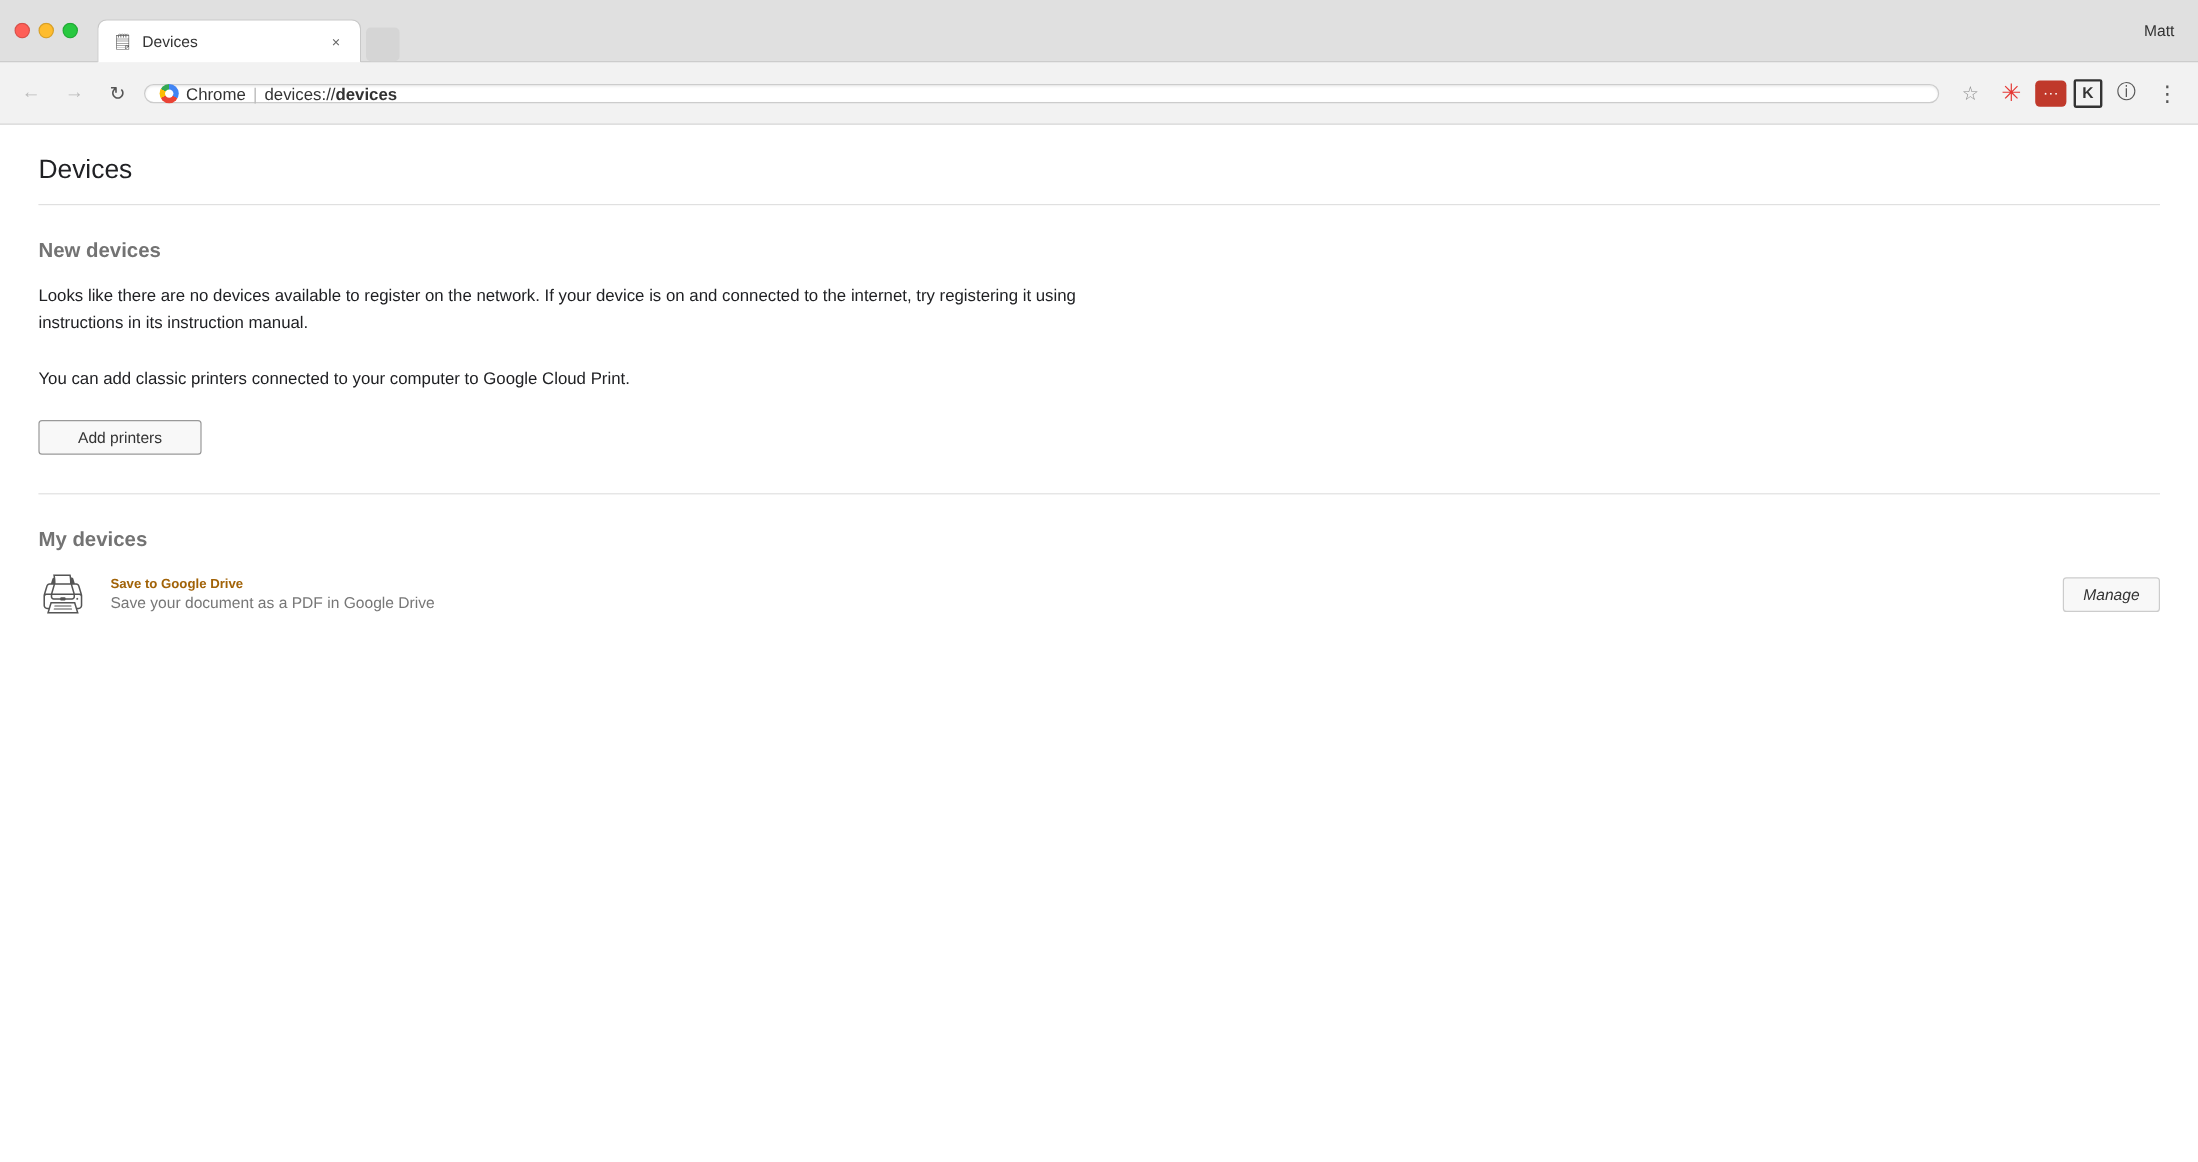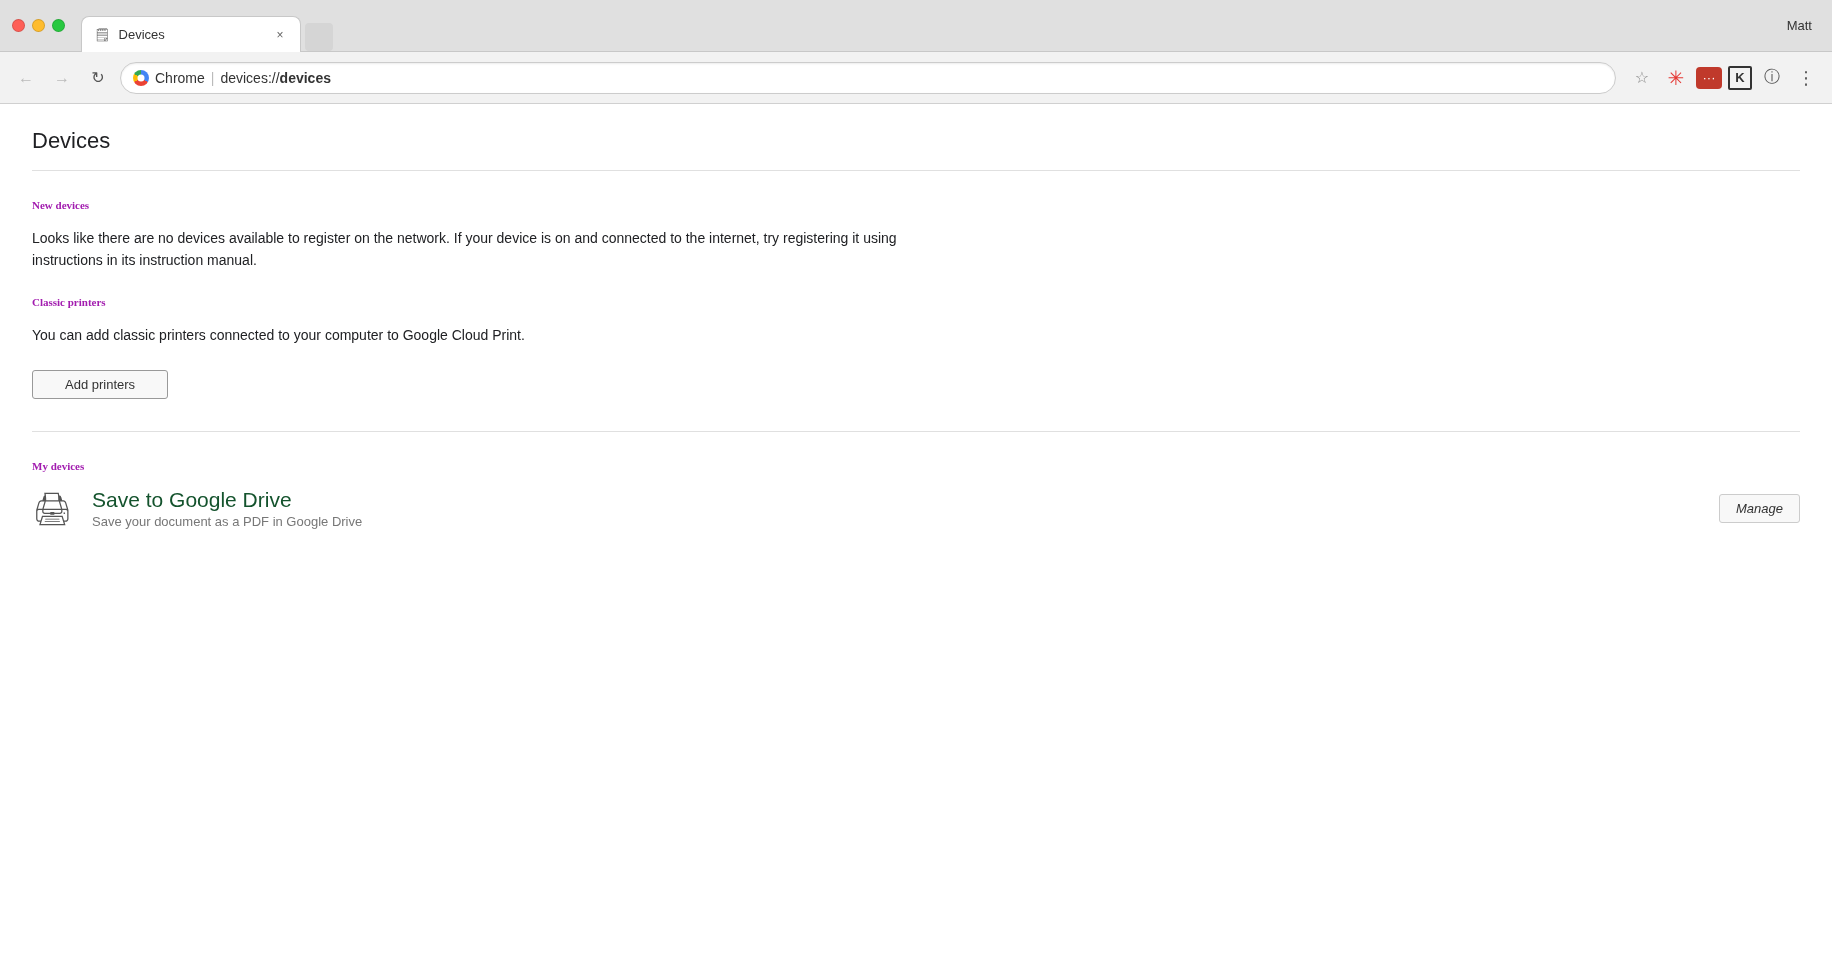--- a/index.html
+++ b/index.html
@@ -119,21 +119,21 @@
       justify-content: center;
       border-radius: 50%;
       cursor: pointer;
       color: #555;
       font-size: 16px;
     }
     .nav-btn.disabled { color: #bbb; cursor: default; }
 
     .omnibox {
       flex: 1;
-      height: 32px;
+      height: 16px;
       background: #fff;
       border: 1px solid #ccc;
       border-radius: 16px;
       display: flex;
       align-items: center;
       padding: 0 12px;
       gap: 6px;
       box-shadow: inset 0 1px 2px rgba(0,0,0,0.08);
     }
 
@@ -237,25 +237,24 @@
       margin-bottom: 16px;
     }
 
     .divider {
       height: 1px;
       background: #e0e0e0;
       margin-bottom: 28px;
     }
 
     .section-title {
-      font-size: 11px;
+      font-size: 17px;
       font-weight: 600;
-      color: #a21caf;
+      color: #737373;
       margin-bottom: 16px;
-      font-family: Liberation Serif, serif;
     }
 
     .section-body {
       font-size: 14px;
       color: #202124;
       line-height: 1.6;
       margin-bottom: 24px;
       max-width: 900px;
     }
 
@@ -288,23 +287,23 @@
       color: #555;
       width: 40px;
       text-align: center;
     }
 
     .device-info {
       flex: 1;
     }
 
     .device-name {
-      font-size: 21px;
-      font-weight: 400;
-      color: #14532d;
+      font-size: 11px;
+      font-weight: 700;
+      color: #a16207;
     }
 
     .device-desc {
       font-size: 13px;
       color: #777;
       margin-top: 2px;
     }
 
     .manage-btn {
       padding: 6px 16px;
@@ -365,21 +364,20 @@
 
 <div class="page">
   <h1 class="page-title">Devices</h1>
   <div class="divider"></div>
 
   
   <h2 class="section-title">New devices</h2>
   <p class="section-body">Looks like there are no devices available to register on the network. If your device is on and connected to the internet, try registering it using instructions in its instruction manual.</p>
 
   
-  <h2 class="section-title">Classic printers</h2>
   <p class="section-body">You can add classic printers connected to your computer to Google Cloud Print.</p>
   <button class="add-printers-btn">Add printers</button>
 
   <div class="section-divider"></div>
 
   
   <h2 class="section-title">My devices</h2>
 
   <div class="device-item">
     <div class="device-icon">🖨</div>

